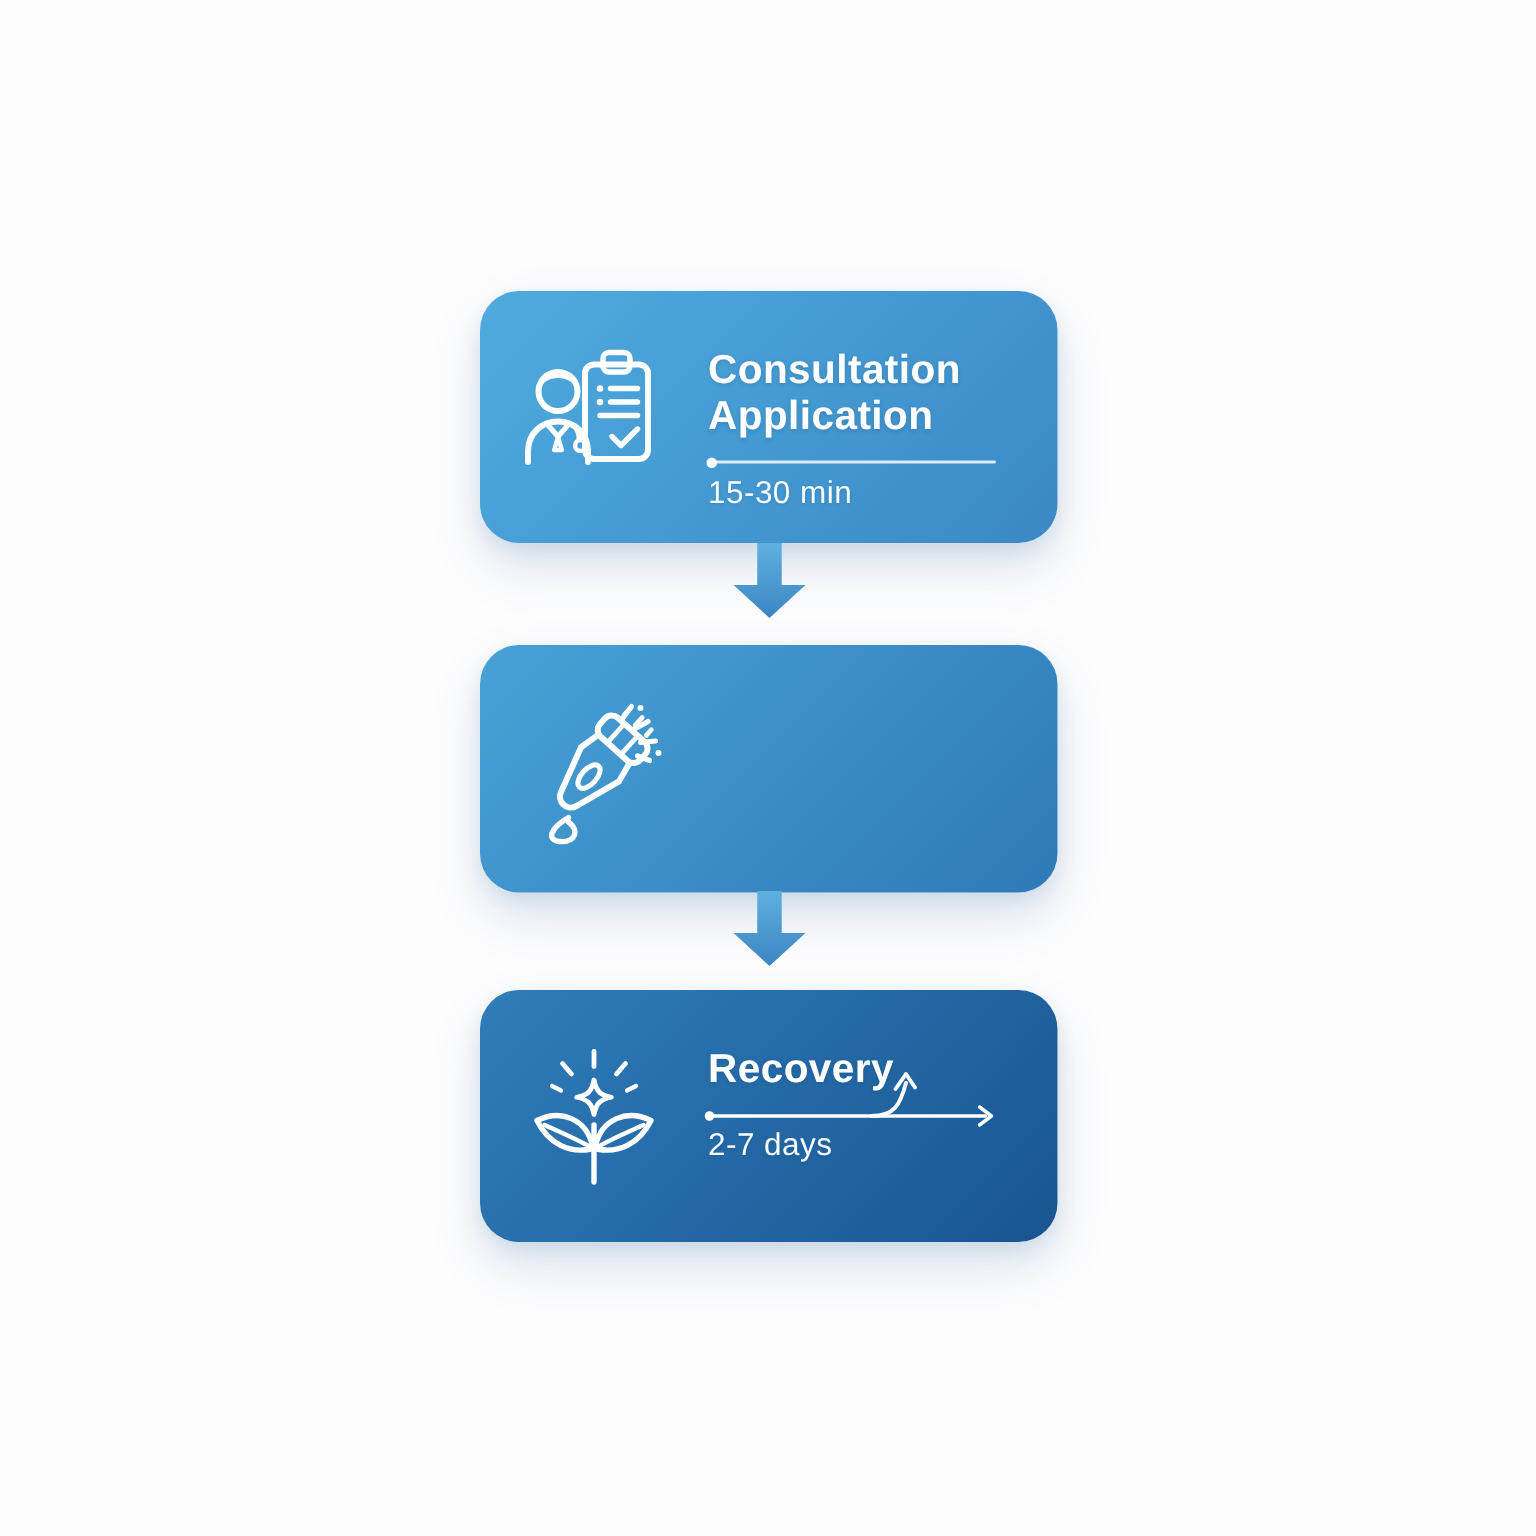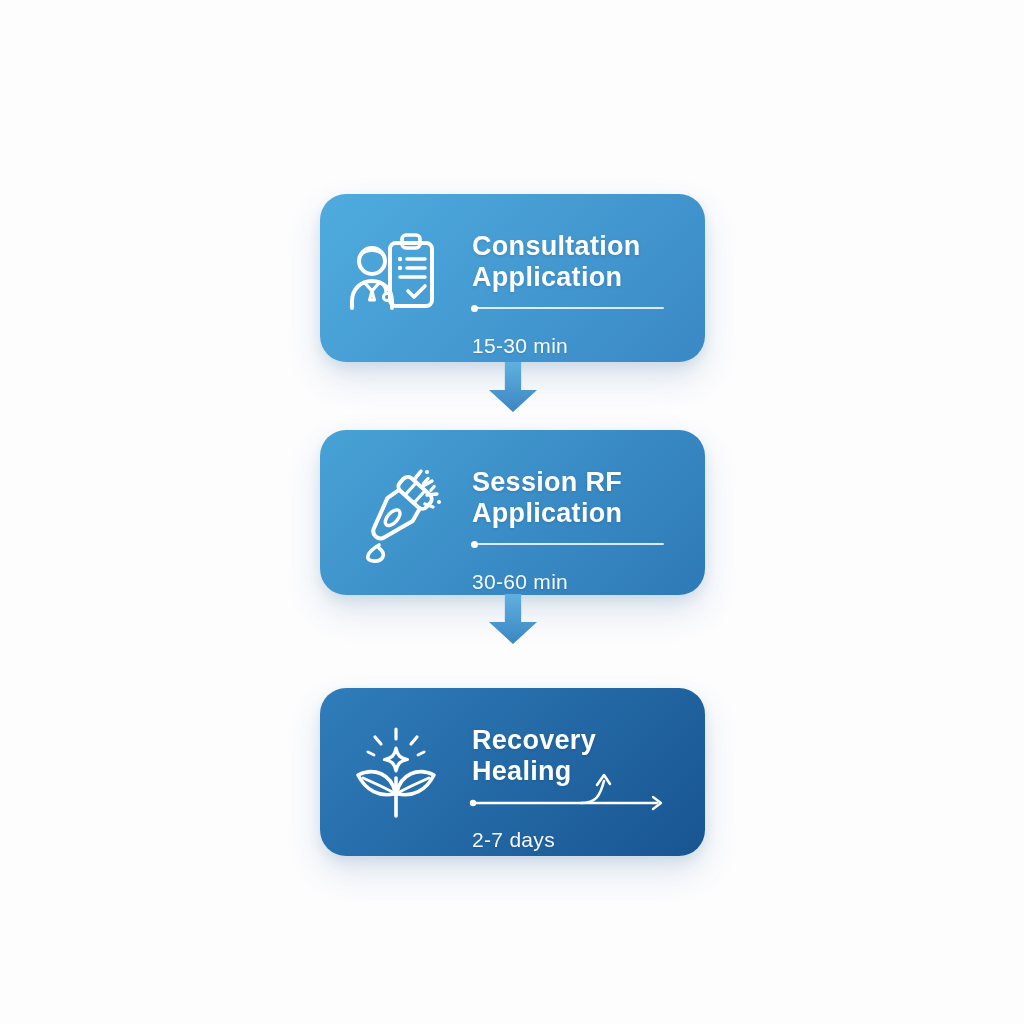--- a/index.html
+++ b/index.html
@@ -8,41 +8,41 @@
     background:#fdfdfe;
     font-family:"Liberation Sans",sans-serif;
   }
   .canvas{position:absolute;inset:0;padding-left:28px;}
   .card{
     position:absolute;left:320px;width:385px;height:168px;border-radius:26px;
     box-shadow:0 16px 34px rgba(40,95,150,0.16),0 5px 12px rgba(40,95,150,0.10);
   }
   .card-0{top:194px;}
   .card-1{top:430px;height:165px;}
-  .card-2{top:688px;}
+  .card-2{top:660px;}
   .icon-wrap{position:absolute;left:26px;top:34px;width:100px;height:100px;}
   .icon-wrap svg{width:100%;height:100%;display:block;}
   .content{position:absolute;left:152px;top:37px;width:230px;}
   .title{
     color:#fff;font-weight:bold;font-size:27px;line-height:31px;
     letter-spacing:0.3px;text-shadow:0 1px 3px rgba(10,50,90,0.18);
   }
   .title span{display:block;}
   .divider-row{position:relative;margin-top:14px;height:2px;width:192px;}
   .divider-line{
     position:absolute;left:0;top:0;width:100%;height:2px;
     background:rgba(255,255,255,0.82);border-radius:2px;
   }
   .divider-dot{
     position:absolute;left:-1px;top:-2.5px;width:7px;height:7px;
     border-radius:50%;background:#fff;
   }
   .progress-arrow-svg{position:absolute;left:-3px;top:-31px;width:202px;height:40px;overflow:visible;}
   .duration{
-    margin-top:25px;color:rgba(255,255,255,0.97);
+    margin-top:8px;color:rgba(255,255,255,0.97);
     font-size:21px;letter-spacing:0.3px;text-shadow:0 1px 2px rgba(10,50,90,0.15);
   }
   .connector{
     position:absolute;left:489px;width:48px;height:50px;
     clip-path:polygon(33% 0,67% 0,67% 56%,100% 56%,50% 100%,0 56%,33% 56%);
   }
   .connector-0{top:362px;}
   .connector-1{top:594px;}
   .ico{stroke:#ffffff;fill:none;stroke-width:4;stroke-linecap:round;stroke-linejoin:round;}
   .ico-fill{fill:#ffffff;stroke:none;}
@@ -104,31 +104,20 @@
         </g>
         <path class="ico" d="M33,81 C21,88 18,96 27,97 C37,98 41,90 33,84" style="stroke-width:3.6"></path>
         <line class="ico" x1="69" y1="15" x2="75" y2="7" style="stroke-width:3.4"></line>
         <line class="ico" x1="77" y1="22" x2="86" y2="17" style="stroke-width:3.4"></line>
         <line class="ico" x1="81" y1="31" x2="91" y2="30" style="stroke-width:3.4"></line>
         <line class="ico" x1="79" y1="40" x2="87" y2="43" style="stroke-width:3.4"></line>
         <circle class="ico-fill" cx="93" cy="38" r="2"></circle>
         <circle class="ico-fill" cx="81" cy="8" r="2"></circle>
       </svg>
     </div>
-    <div class="content">
-      <div class="title">
-        <span>Session RF</span>
-        <span>Application</span>
-      </div>
-      <div class="divider-row">
-        <div class="divider-line"></div>
-          <div class="divider-dot"></div>
-      </div>
-      <div class="duration">30-60 min</div>
-    </div>
   </div>
 
   <div class="connector connector-1" style="background: linear-gradient(rgb(95, 176, 223), rgb(60, 134, 195));"></div>
 
   <div class="card card-2" style="background: linear-gradient(135deg, rgb(47, 125, 186), rgb(24, 85, 145));">
     <div class="icon-wrap">
       <svg viewBox="0 0 100 100">
         <line class="ico" x1="50" y1="56" x2="50" y2="94" style="stroke-width:3.6"></line>
         <path class="ico" d="M48,72 C34,75 20,69 12,53 C28,45 45,52 49,70 Z" style="stroke-width:3.6"></path>
         <path class="ico" d="M17,56 C28,61 40,66 48,71" style="stroke-width:3"></path>
@@ -138,21 +127,20 @@
         <line class="ico" x1="50" y1="7" x2="50" y2="17" style="stroke-width:3.2"></line>
         <line class="ico" x1="29" y1="15" x2="35" y2="22" style="stroke-width:3.2"></line>
         <line class="ico" x1="71" y1="15" x2="65" y2="22" style="stroke-width:3.2"></line>
         <line class="ico" x1="22" y1="30" x2="28" y2="33" style="stroke-width:2.8"></line>
         <line class="ico" x1="78" y1="30" x2="72" y2="33" style="stroke-width:2.8"></line>
       </svg>
     </div>
     <div class="content">
       <div class="title">
         <span>Recovery</span>
-        <span>Healing</span>
       </div>
       <div class="divider-row">
         <svg class="progress-arrow-svg" viewBox="0 0 202 40">
           <circle cx="4" cy="33" r="3.2" fill="#ffffff"></circle>
           <line x1="4" y1="33" x2="188" y2="33" stroke="#ffffff" stroke-width="2.3" stroke-linecap="round"></line>
           <path d="M184,27 L192,33 L184,39" fill="none" stroke="#ffffff" stroke-width="2.3" stroke-linecap="round" stroke-linejoin="round"></path>
           <path d="M112,33 C127,33 131,26 135,11" fill="none" stroke="#ffffff" stroke-width="2.6" stroke-linecap="round"></path>
           <path d="M128,15 L135,5 L141,14" fill="none" stroke="#ffffff" stroke-width="2.6" stroke-linecap="round" stroke-linejoin="round"></path>
         </svg>
       </div>

